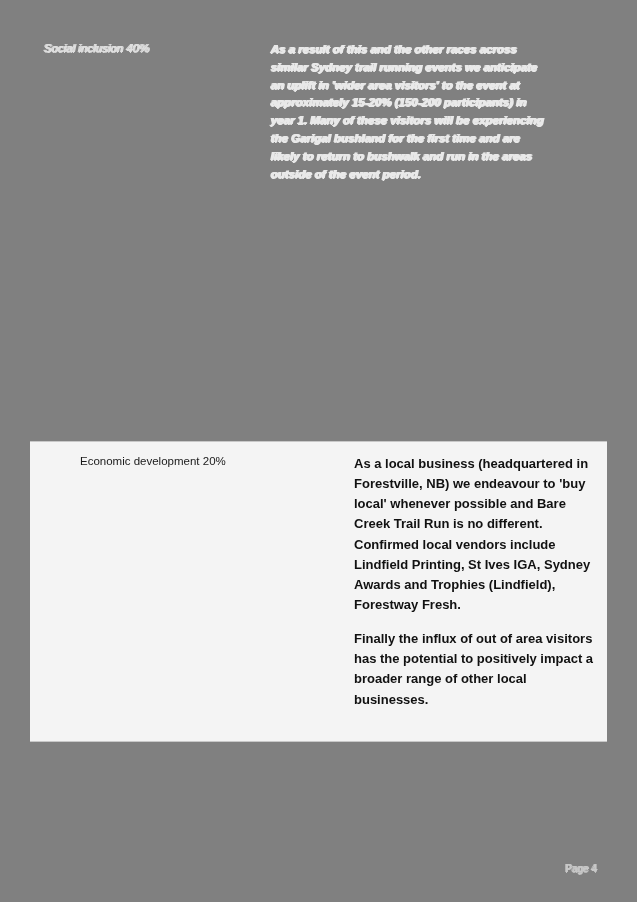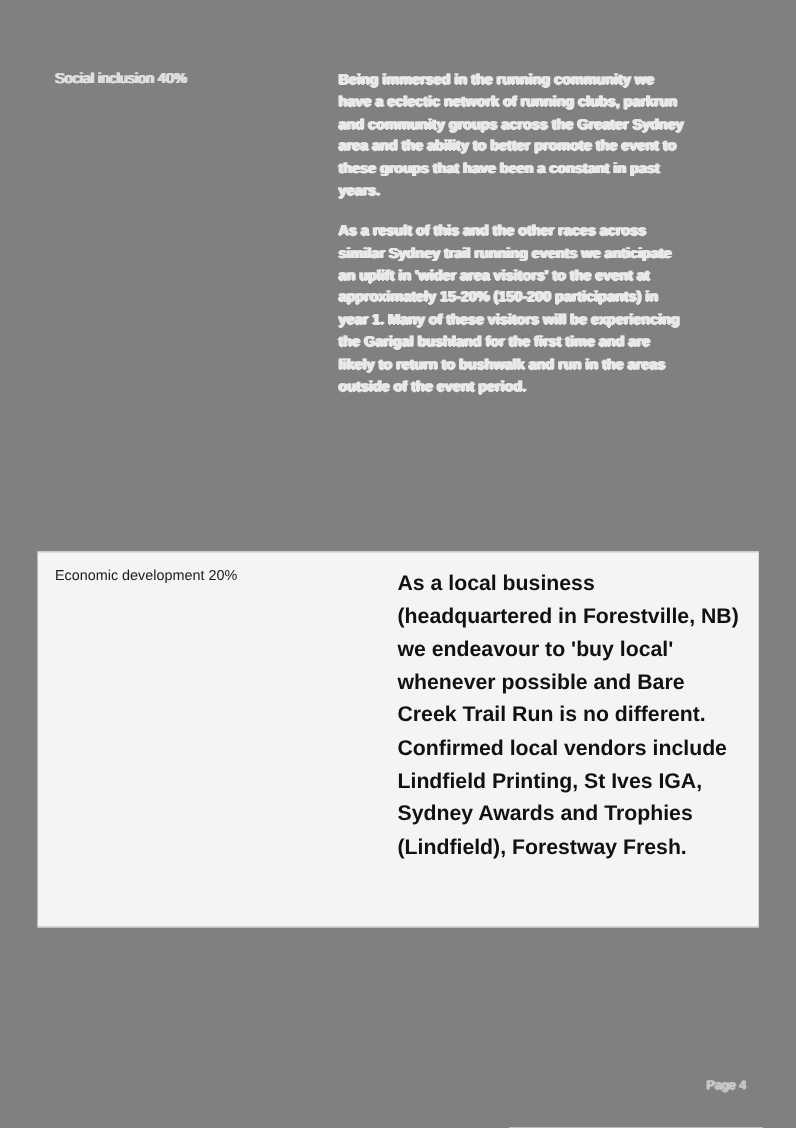--- a/index.html
+++ b/index.html
@@ -43,26 +43,27 @@
     display: flex;
     box-sizing: border-box;
   }
   .highlight-row .cell-left {
     width: 278px;
     box-sizing: border-box;
     padding: 12px 14px 0 14px;
     font-size: 11.5px;
     color: #1a1a1a;
     line-height: 1.35;
+    margin-left: 36px;
   }
   .highlight-row .cell-right {
     flex: 1;
     box-sizing: border-box;
     padding: 12px 10px 0 10px;
-    font-size: 17px;
+    font-size: 13px;
     color: #111111;
     font-weight: bold;
     line-height: 1.55;
   }
   .highlight-row .cell-right p {
     margin: 0 0 14px 0;
   }
   
   .dim-content {
     position: absolute;
@@ -110,31 +111,31 @@
   }
 </style>
 </head>
 <body>
 
 <div class="page">
 
   <div class="dim-layer"></div>
 
   <div class="dim-content">
-    <div class="dim-row" style="left:0; top:56px; width:561px;">
+    <div class="dim-row" style="left:0; top:41px; width:561px;font-style:italic;">
       <div class="cell-left blurry">Social inclusion 40%</div>
       <div class="cell-right blurry">
-        <p>Being immersed in the running community we have a eclectic network of running clubs, parkrun and community groups across the Greater Sydney area and the ability to better promote the event to these groups that have been a constant in past years.</p>
         <p>As a result of this and the other races across similar Sydney trail running events we anticipate an uplift in 'wider area visitors' to the event at approximately 15-20% (150-200 participants) in year 1. Many of these visitors will be experiencing the Garigal bushland for the first time and are likely to return to bushwalk and run in the areas outside of the event period.</p>
       </div>
     </div>
   </div>
 
   <div class="highlight-row">
     <div class="cell-left">Economic development 20%</div>
     <div class="cell-right">
       <p>As a local business (headquartered in Forestville, NB) we endeavour to 'buy local' whenever possible and Bare Creek Trail Run is no different. Confirmed local vendors include Lindfield Printing, St Ives IGA, Sydney Awards and Trophies (Lindfield), Forestway Fresh.</p>
+      <p>Finally the influx of out of area visitors has the potential to positively impact a broader range of other local businesses.</p>
     </div>
   </div>
 
   <div class="page-number blurry">Page 4</div>
 
 </div>
 
 </body></html>

